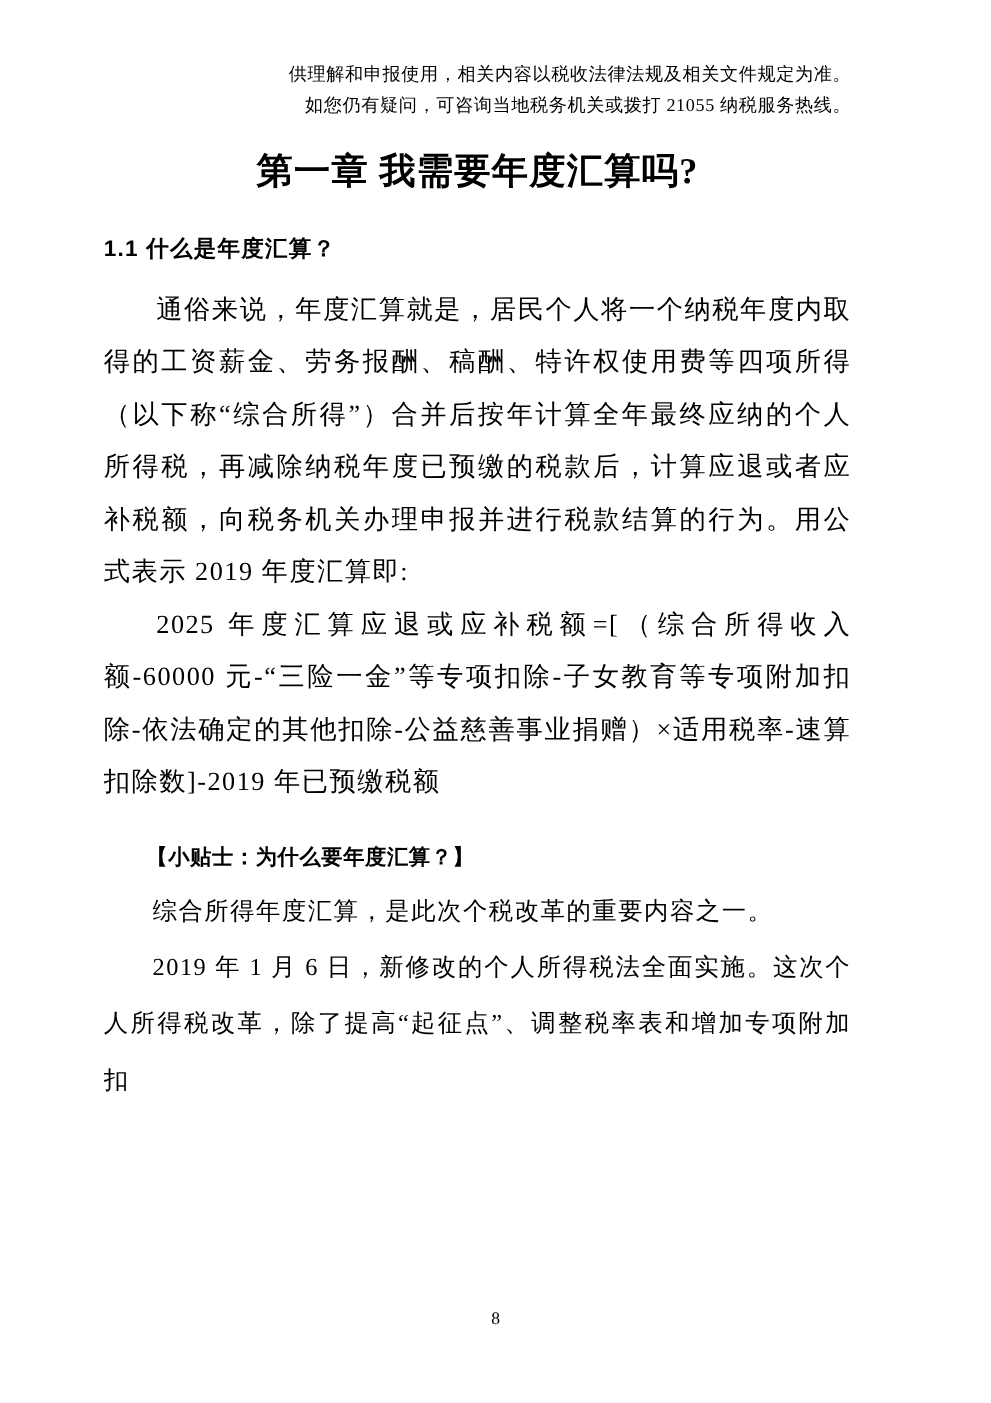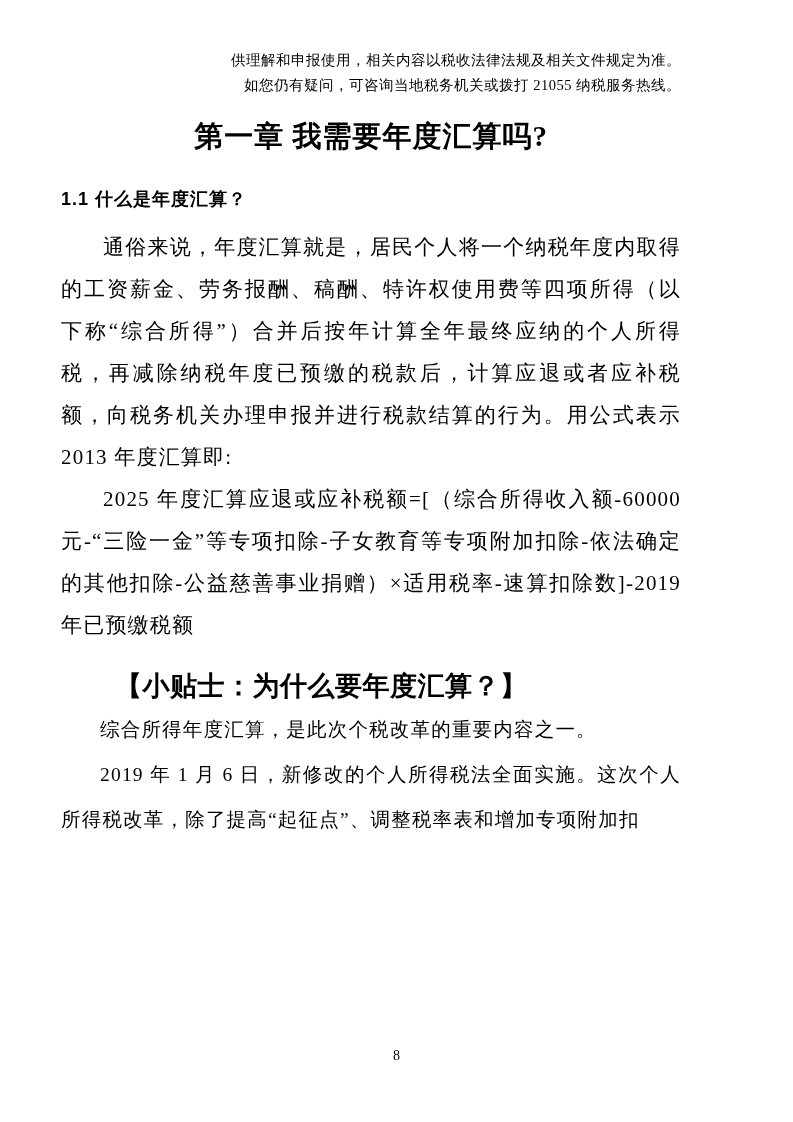--- a/index.html
+++ b/index.html
@@ -13,21 +13,21 @@
     position: relative;
     font-family: "Liberation Serif", serif;
     color: #000000;
     overflow: hidden;
   }
   .page {
     position: relative;
     width: 793px;
     height: 1122px;
     box-sizing: border-box;
-    padding: 48px 112px 0 61px;
+    padding: 48px 112px 0 83px;
   }
   .doc-header {
     text-align: right;
     font-size: 14.5px;
     line-height: 25px;
     letter-spacing: 0.5px;
     color: #000000;
   }
   .chapter-title {
     text-align: center;
@@ -48,21 +48,21 @@
     line-height: 42px;
     text-align: justify;
     text-indent: 2em;
     letter-spacing: 1.2px;
   }
   .body-text {
     margin-top: 13px;
   }
   .tip-heading {
     margin-top: 19px;
-    font-size: 27px;
+    font-size: 17px;
     font-weight: bold;
     font-family: "Liberation Sans", sans-serif;
     text-indent: 2em;
     letter-spacing: 0.5px;
     line-height: 42px;
   }
   .tip-body p {
     margin: 0;
     font-size: 19.5px;
     line-height: 45px;
@@ -89,21 +89,21 @@
   <div class="doc-header">
     <div>供理解和申报使用，相关内容以税收法律法规及相关文件规定为准。</div>
     <div>如您仍有疑问，可咨询当地税务机关或拨打 21055 纳税服务热线。</div>
   </div>
 
   <h1 class="chapter-title">第一章 我需要年度汇算吗?</h1>
 
   <h2 class="section-heading">1.1 什么是年度汇算？</h2>
 
   <div class="body-text">
-    <p>通俗来说，年度汇算就是，居民个人将一个纳税年度内取得的工资薪金、劳务报酬、稿酬、特许权使用费等四项所得（以下称“综合所得”）合并后按年计算全年最终应纳的个人所得税，再减除纳税年度已预缴的税款后，计算应退或者应补税额，向税务机关办理申报并进行税款结算的行为。用公式表示 2013 年度汇算即:</p>
+    <p>通俗来说，年度汇算就是，居民个人将一个纳税年度内取得的工资薪金、劳务报酬、稿酬、特许权使用费等四项所得（以下称“综合所得”）合并后按年计算全年最终应纳的个人所得税，再减除纳税年度已预缴的税款后，计算应退或者应补税额，向税务机关办理申报并进行税款结算的行为。用公式表示 2019 年度汇算即:</p>
     <p>2025 年度汇算应退或应补税额=[（综合所得收入额-60000 元-“三险一金”等专项扣除-子女教育等专项附加扣除-依法确定的其他扣除-公益慈善事业捐赠）×适用税率-速算扣除数]-2019 年已预缴税额</p>
   </div>
 
   <div class="tip-heading">【小贴士：为什么要年度汇算？】</div>
 
   <div class="tip-body">
     <p>综合所得年度汇算，是此次个税改革的重要内容之一。</p>
     <p>2019 年 1 月 6 日，新修改的个人所得税法全面实施。这次个人所得税改革，除了提高“起征点”、调整税率表和增加专项附加扣</p>
   </div>
 

